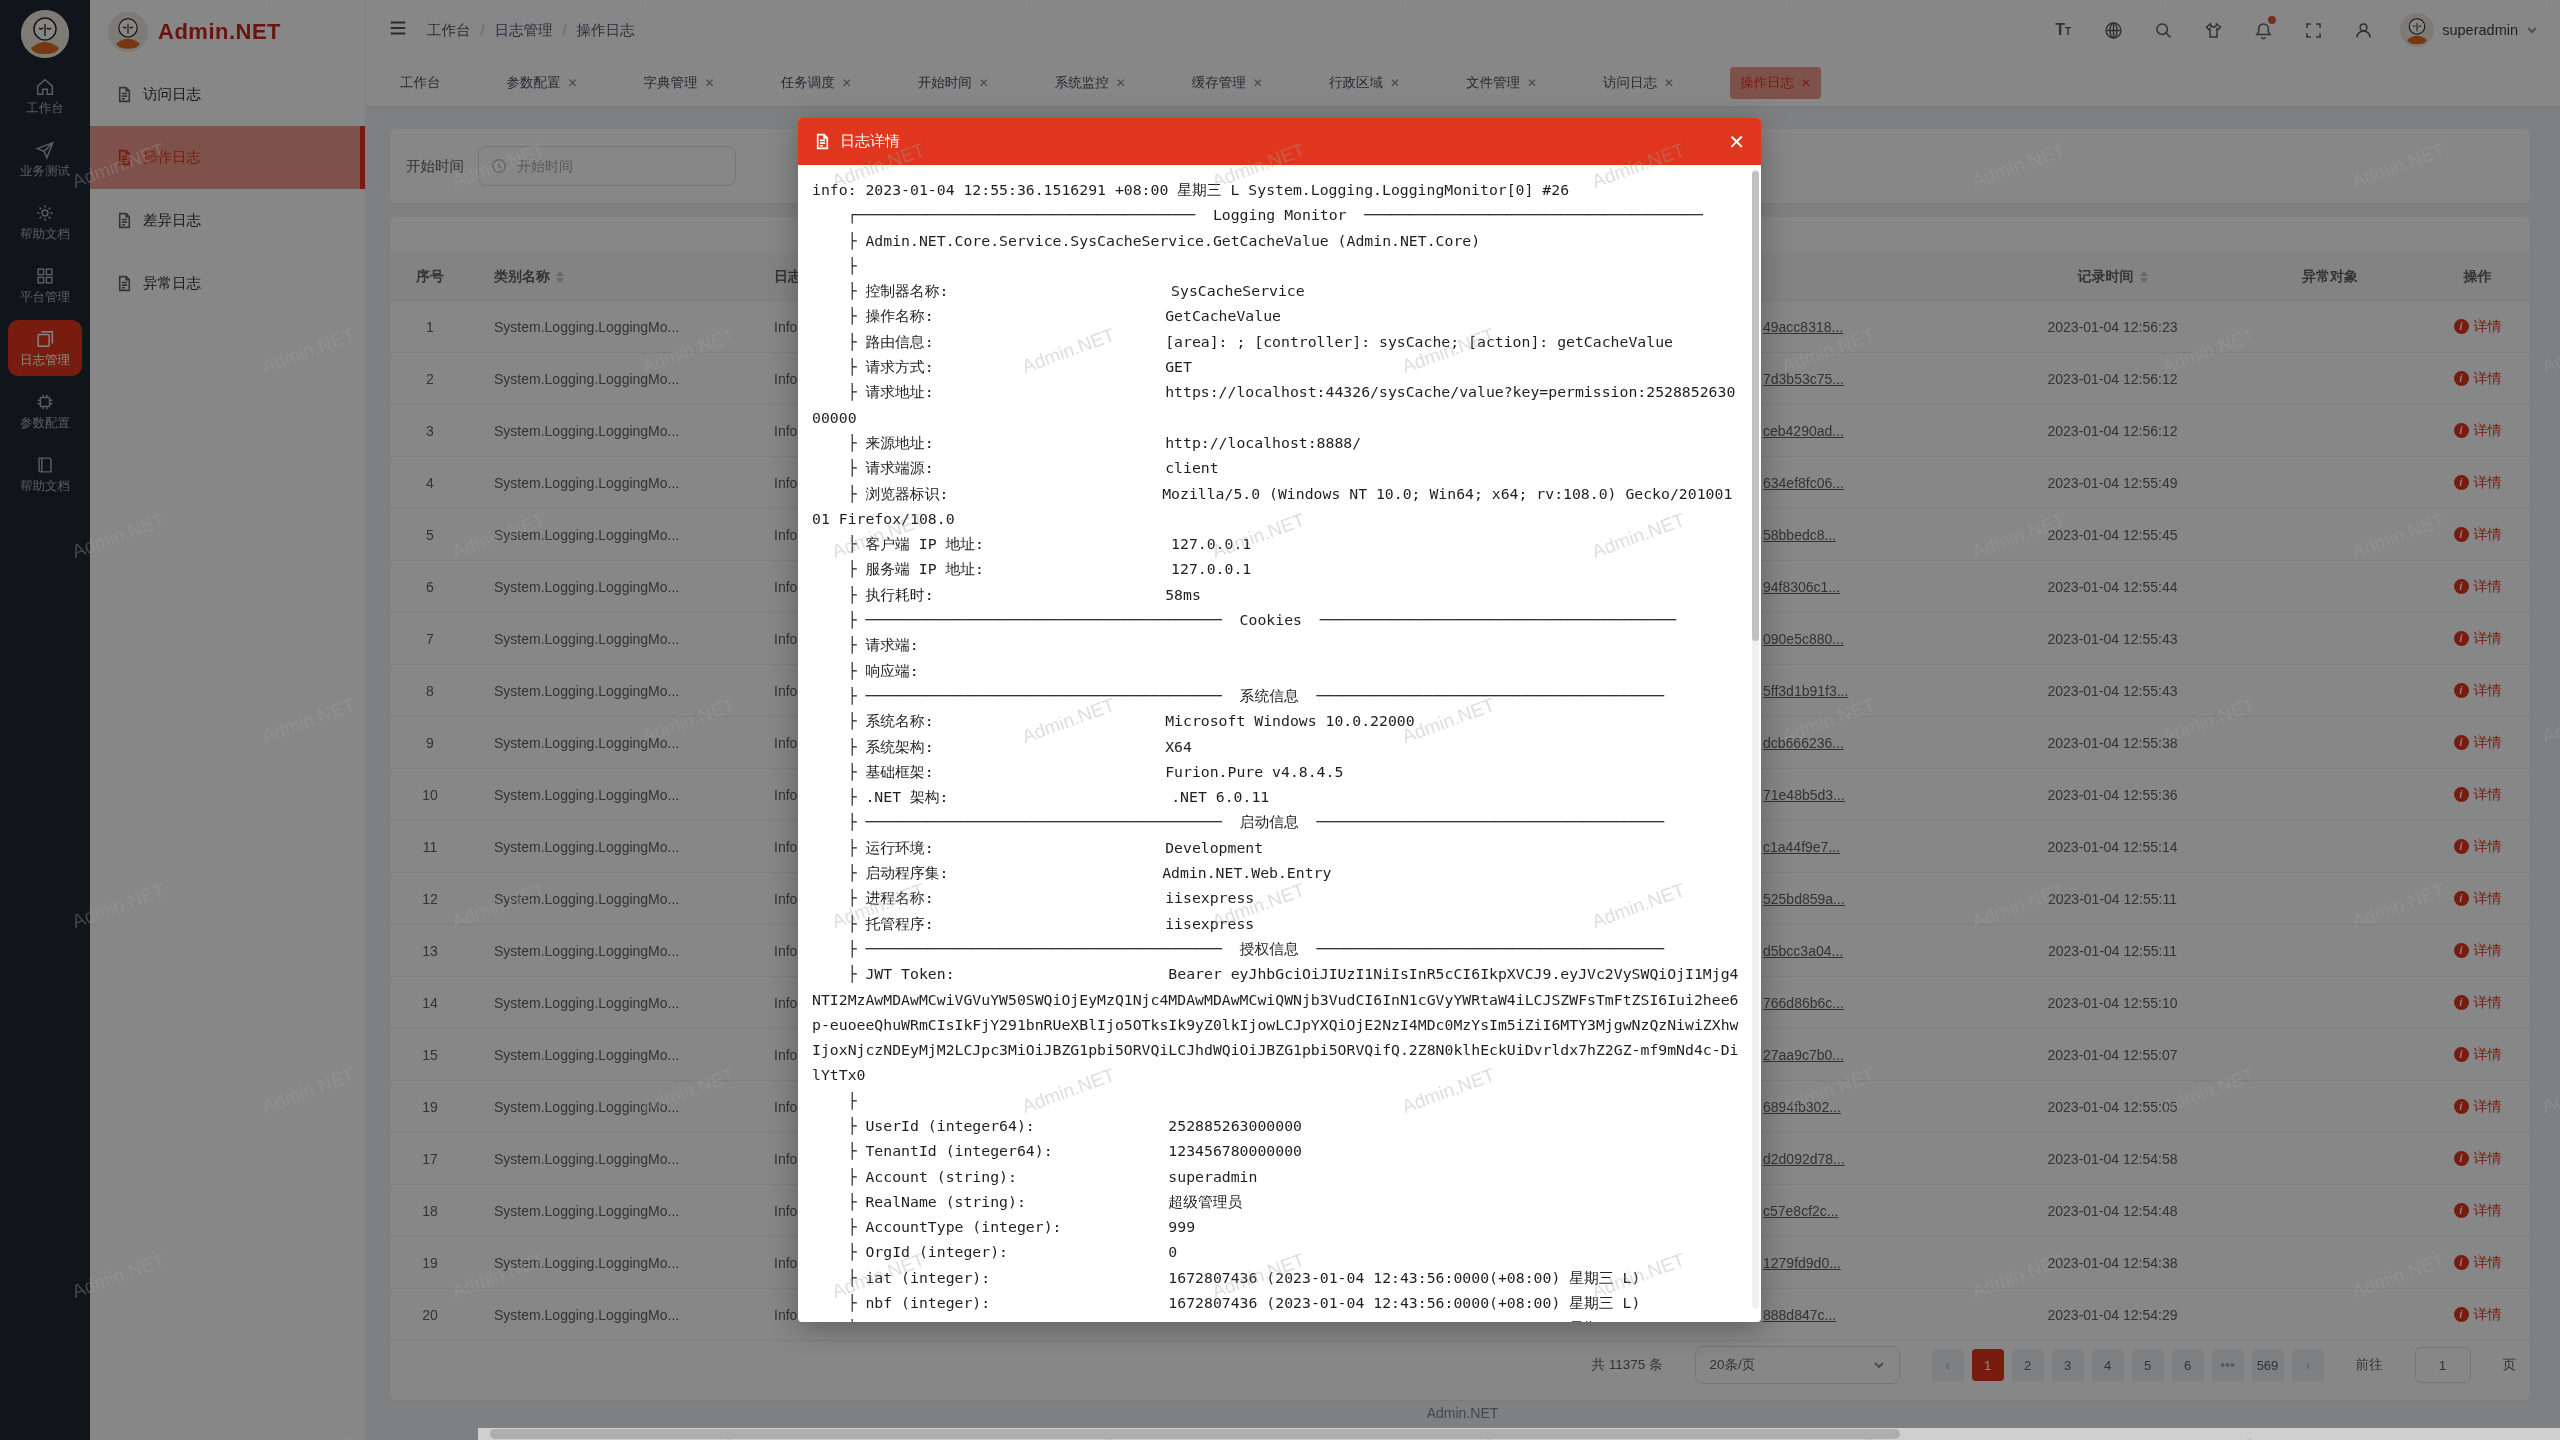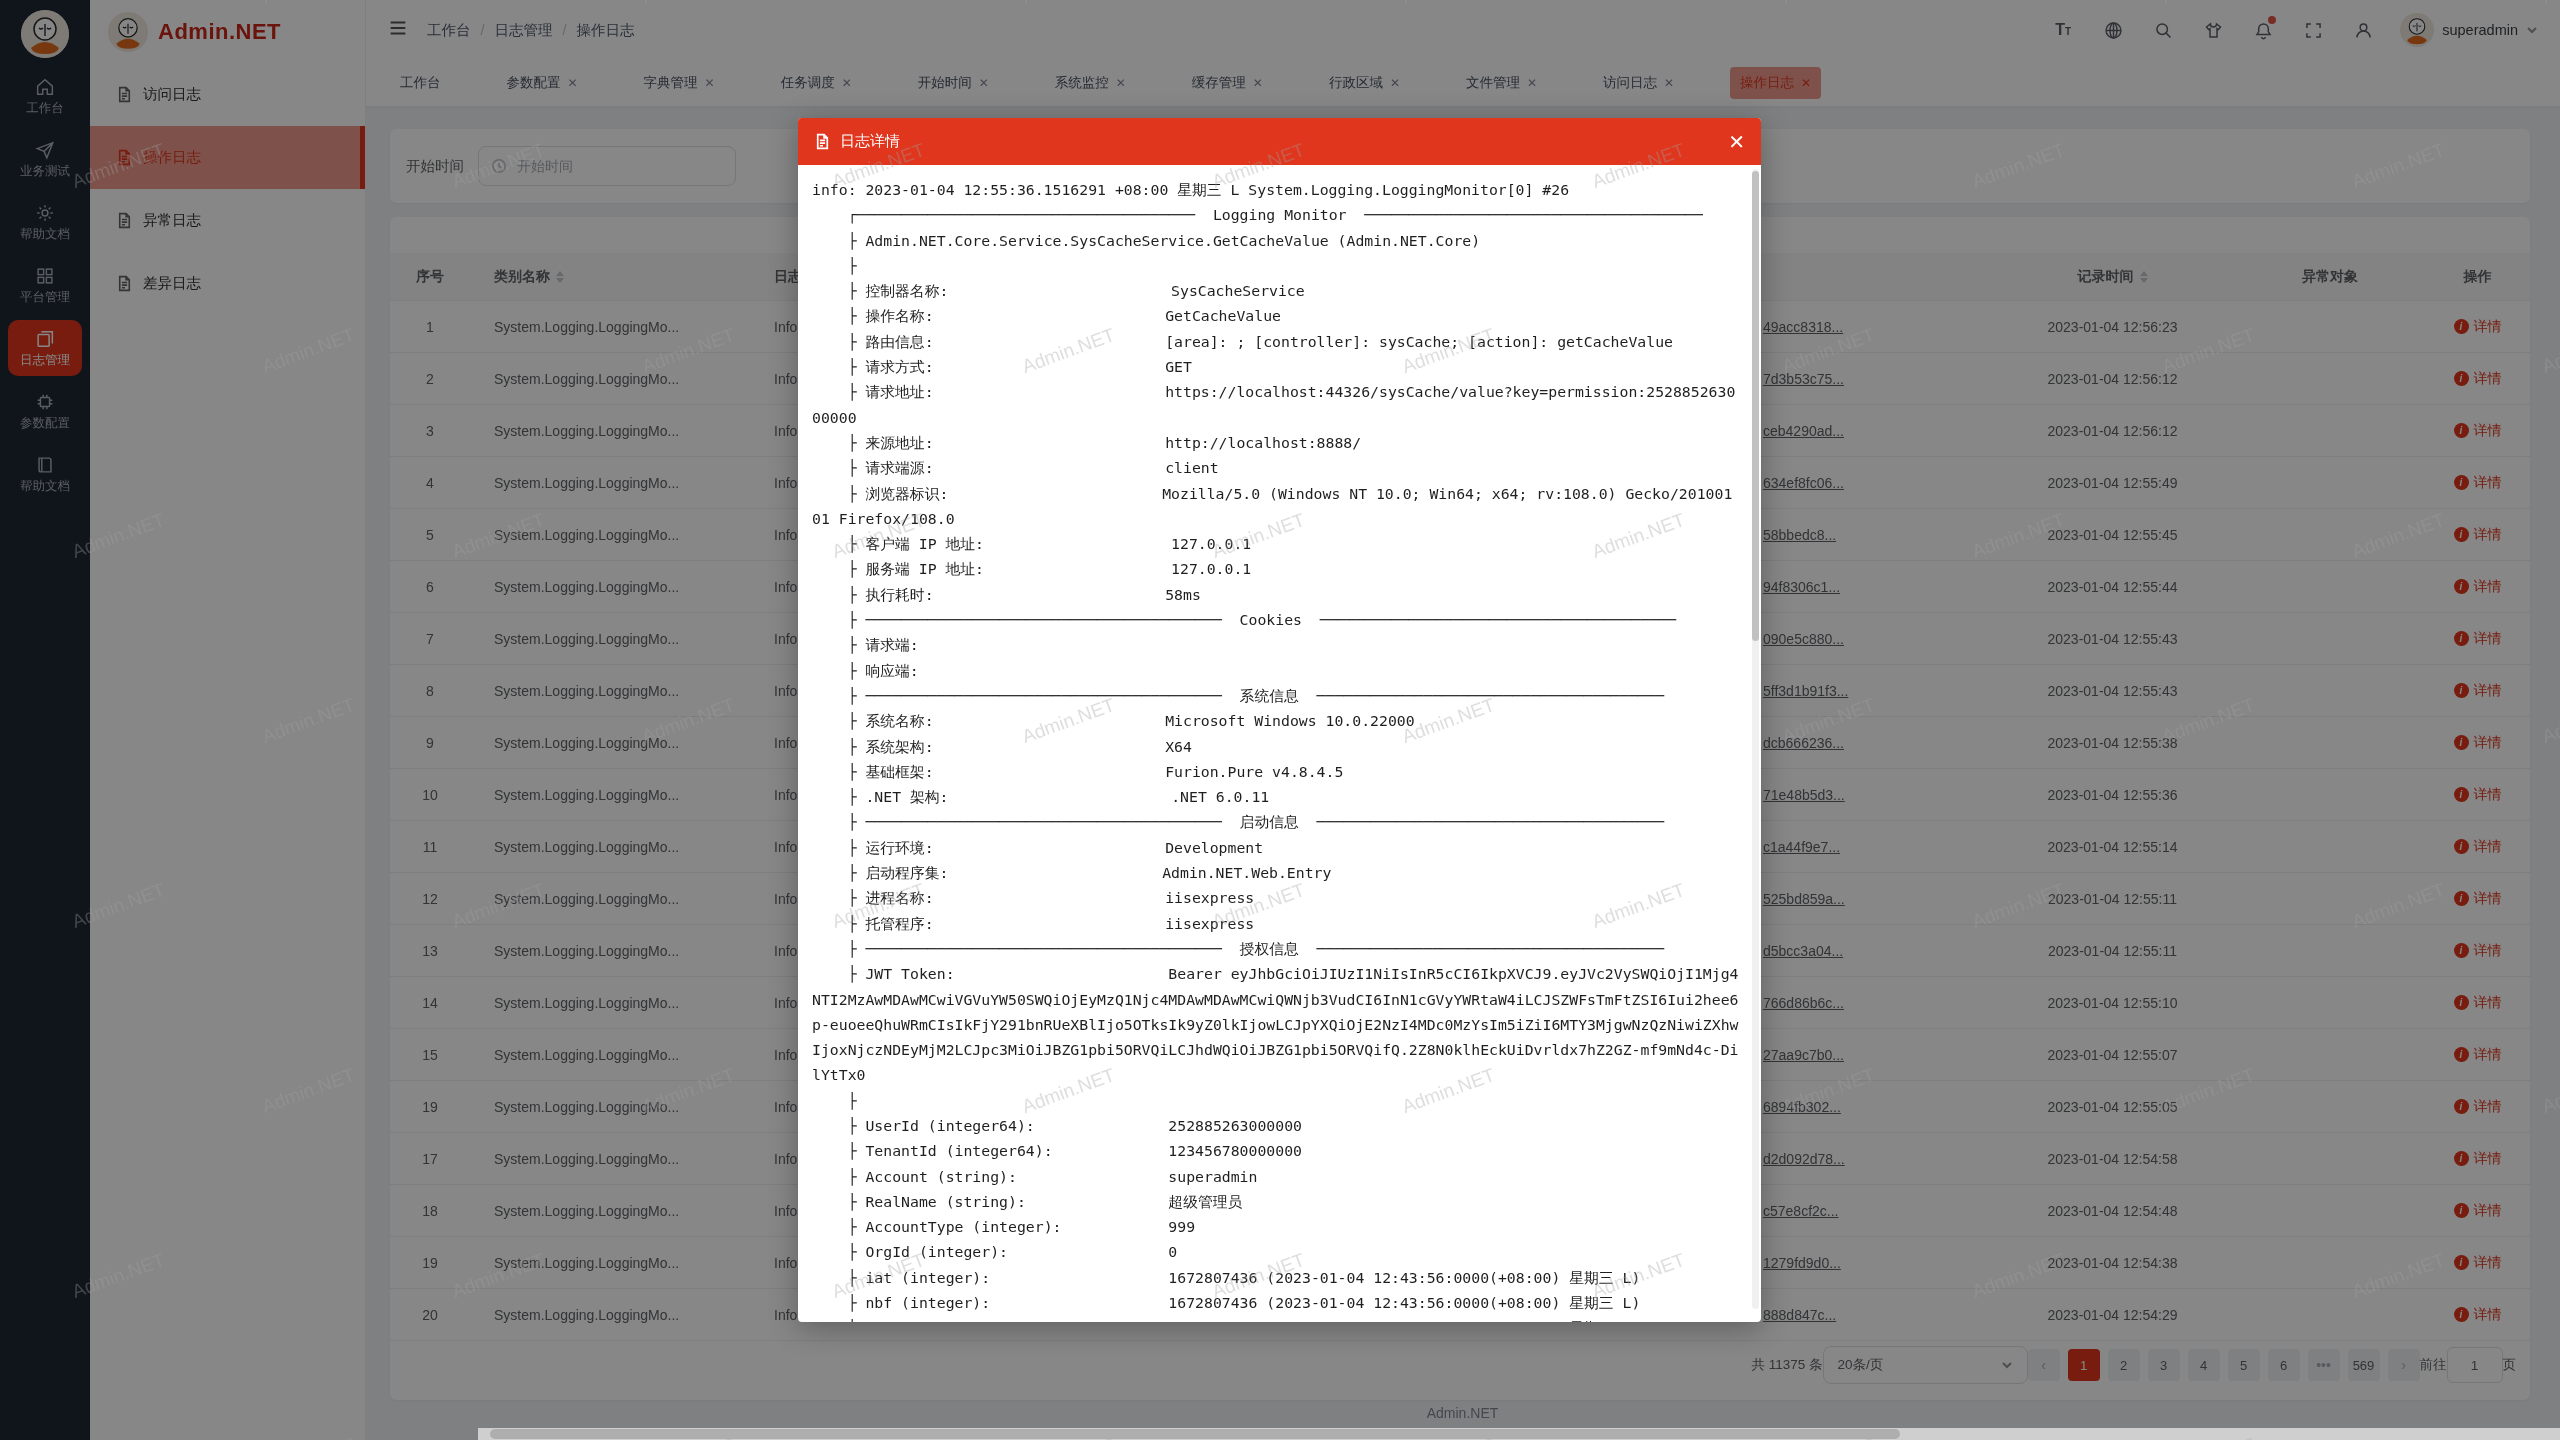--- a/index.html
+++ b/index.html
@@ -86,21 +86,21 @@
   .drow{height:51px;}
   .sorter{display:inline-flex;flex-direction:column;margin-left:6px;line-height:0;}
   .sorter i{width:0;height:0;border-left:4px solid transparent;border-right:4px solid transparent;display:block;}
   .sorter .up{border-bottom:5px solid #c0c4cc;margin-bottom:2px;}
   .sorter .dn{border-top:5px solid #c0c4cc;}
   .detail-link{display:flex;align-items:center;gap:5px;color:var(--accent);cursor:pointer;font-size:14px;}
   .info-badge{width:15px;height:15px;border-radius:50%;background:var(--accent);color:#fff;font-size:10px;
               font-weight:bold;display:inline-flex;align-items:center;justify-content:center;font-style:italic;}
 
   
-  #pagination{position:absolute;right:14px;bottom:16px;display:flex;align-items:center;gap:0;font-size:13.5px;color:#606266;}
+  #pagination{position:absolute;right:14px;bottom:16px;display:flex;align-items:center;gap:32px;font-size:13.5px;color:#606266;}
   #page-size{width:205px;height:38px;border:1px solid #dcdfe6;border-radius:8px;display:flex;align-items:center;
              justify-content:space-between;padding:0 14px;box-sizing:border-box;color:#606266;cursor:pointer;}
   .pager{display:flex;align-items:center;gap:8px;}
   .pbtn{min-width:32px;height:32px;border-radius:4px;background:#f0f2f5;display:flex;align-items:center;
         justify-content:center;font-size:13px;color:#606266;cursor:pointer;padding:0 4px;box-sizing:border-box;}
   .pbtn.active{background:var(--accent);color:#fff;}
   .pbtn.nav{color:#a8abb2;font-size:14px;}
   #goto-input{width:56px;height:36px;border:1px solid #dcdfe6;border-radius:6px;text-align:center;font-size:13.5px;
               color:#606266;outline:none;font-family:"Liberation Sans",sans-serif;box-sizing:border-box;}
 
@@ -229,29 +229,29 @@
             <path d="M5.5 7 h5 M5.5 9.5 h5 M5.5 12 h3"></path>
           </svg>
           <span>操作日志</span>
         </div>
         <div class="sub-item">
           <svg viewBox="0 0 16 16">
             <path d="M3.5 1.5 h6 l3 3 v10 h-9 z"></path>
             <path d="M9.5 1.5 v3 h3"></path>
             <path d="M5.5 7 h5 M5.5 9.5 h5 M5.5 12 h3"></path>
           </svg>
-          <span>异常日志</span>
+          <span>差异日志</span>
         </div>
         <div class="sub-item">
           <svg viewBox="0 0 16 16">
             <path d="M3.5 1.5 h6 l3 3 v10 h-9 z"></path>
             <path d="M9.5 1.5 v3 h3"></path>
             <path d="M5.5 7 h5 M5.5 9.5 h5 M5.5 12 h3"></path>
           </svg>
-          <span>差异日志</span>
+          <span>异常日志</span>
         </div>
       </nav>
   </aside>
 
   <div id="main">
     <header id="topbar">
       <span id="hamburger">
         <svg viewBox="0 0 24 24">
             <path d="M4 6 h16 M4 12 h16 M4 18 h16"></path>
           </svg>

